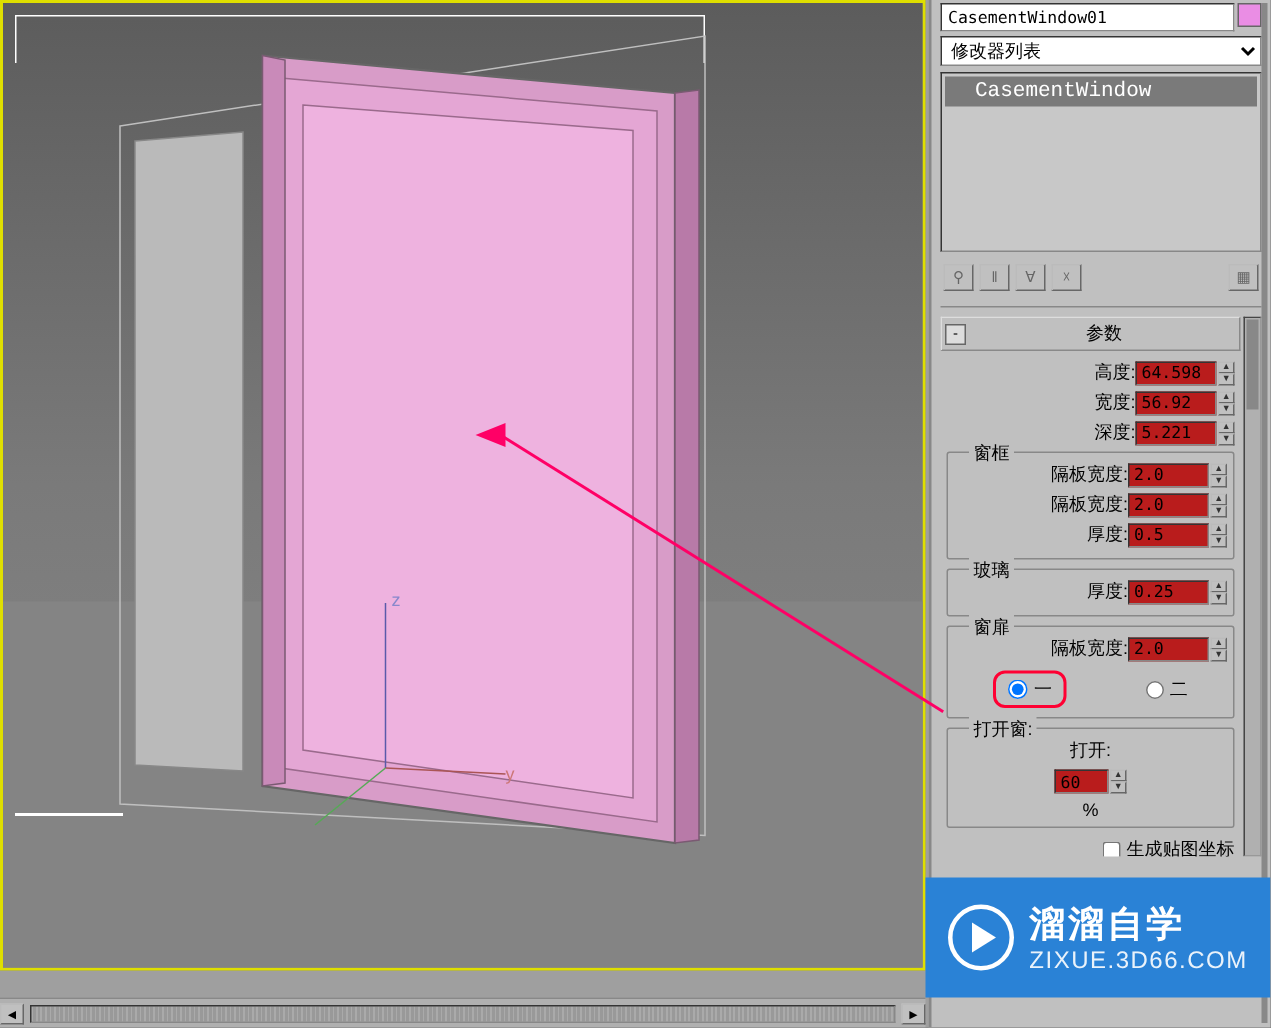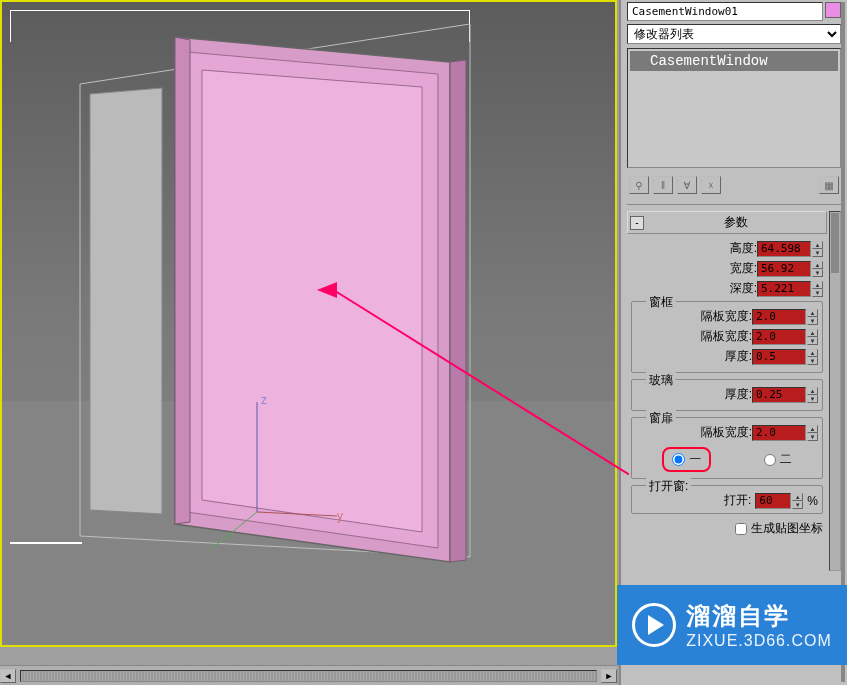--- a/index.html
+++ b/index.html
@@ -48,21 +48,21 @@
     .group-label { position: absolute; top: -8px; left: 14px; background: #c0c0c0; padding: 0 3px; font-size: 12px; font-family: "SimSun", sans-serif; }
     
     .radio-row { display: flex; gap: 16px; padding: 2px 8px; justify-content: space-around; align-items: center; margin-top: 4px; }
     .radio-opt { display: flex; align-items: center; gap: 4px; }
     .radio-opt input[type=radio] { width: 12px; height: 12px; }
     .radio-highlight { border: 2px solid #ff0033; border-radius: 8px; padding: 2px 8px; display: flex; align-items: center; gap: 4px; }
     
     .checkbox-row { display: flex; align-items: center; gap: 4px; margin-top: 4px; font-family: "SimSun", sans-serif; }
     .checkbox-row input { width: 12px; height: 12px; }
     
-    .percent-row { display: flex; align-items: center; justify-content: flex-end; gap: 4px; font-family: "SimSun", sans-serif; }
+    .percent-row { display: flex; align-items: center; justify-content: flex-end; gap: 4px; font-family: "SimSun", sans-serif; flex-direction: column; }
     
     .bottom-slider { position: absolute; left: 0; bottom: 0; width: 617px; height: 20px; background: #b0b0b0; border-top: 1px solid #888; display: flex; align-items: center; }
     .slider-track { flex: 1; height: 12px; margin: 0 4px; background: repeating-linear-gradient(to right, #aaa 0px, #aaa 1px, #999 1px, #999 3px); border: 1px inset #888; }
     .slider-arrow { width: 16px; height: 14px; background: #c0c0c0; border: 1px outset #bbb; display: flex; align-items: center; justify-content: center; font-size: 9px; }
     
     .watermark { position: absolute; right: 0; bottom: 20px; width: 230px; height: 80px; background: #2a82d6; display: flex; align-items: center; justify-content: center; gap: 10px; z-index: 100; margin-left: 20px; }
     .wm-icon { width: 44px; height: 44px; border: 3px solid #fff; border-radius: 50%; display: flex; align-items: center; justify-content: center; }
     .wm-triangle { width: 0; height: 0; border-left: 16px solid #fff; border-top: 10px solid transparent; border-bottom: 10px solid transparent; margin-left: 4px; }
     .wm-text { color: #fff; }
     .wm-title { font-size: 24px; font-weight: bold; letter-spacing: 2px; }

